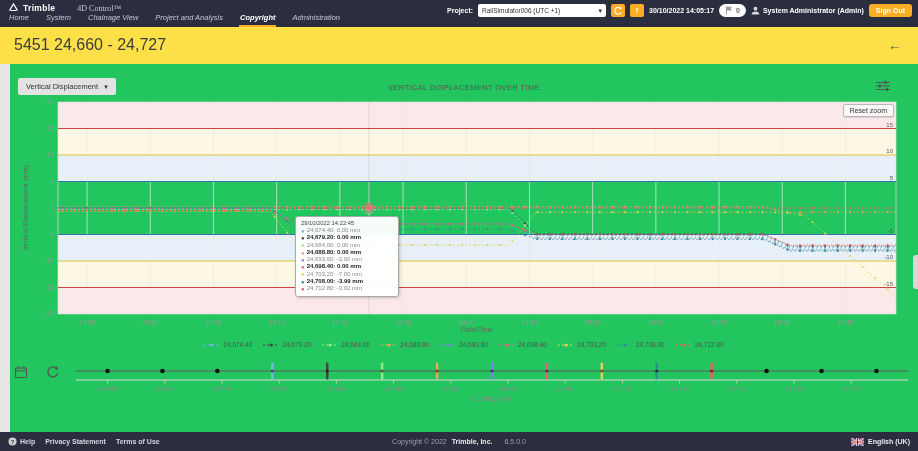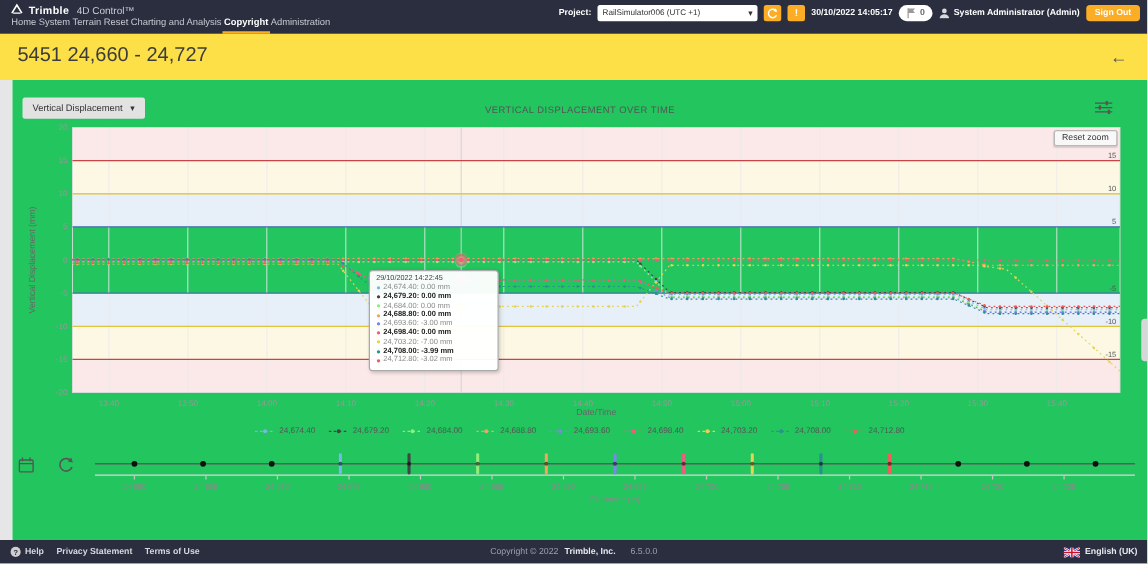--- a/index.html
+++ b/index.html
@@ -4,22 +4,22 @@
 <style>
   * { margin:0; padding:0; box-sizing:border-box; }
   html,body { background:#fff; }
   body { font-family:"Liberation Sans", sans-serif; }
   .app { position:relative; width:918px; height:451px; background:#fff; overflow:hidden; }
 
   
   header { position:absolute; top:0; left:0; right:0; height:27px; background:#2a2e3e; color:#fff; z-index:30; }
   .brand-row { display:flex; align-items:flex-end; gap:4px; padding:3px 0 0 8px; height:13px; }
   .brand-row .company { font-size:8.5px; font-weight:bold; letter-spacing:.3px; color:#fff; }
-  .brand-row .product { font-size:8px; color:#c9cbd4; margin-left:2px; }
-  nav { display:flex; align-items:flex-end; padding:0 8px; height:14px; }
+  .brand-row .product { font-size:8px; color:#c9cbd4; margin-left:18px;font-family:Liberation Serif, serif; }
+  nav { display:flex; align-items:flex-end; gap:15px; padding:0 8px; height:14px;font-style:italic; }
   .nav-item { font-size:7.5px; color:#c7c9d1; padding:2px 1px 3px; cursor:pointer; border-bottom:2px solid transparent; white-space:nowrap; }
   .nav-item.active { color:#fff; border-bottom-color:#fbad26; font-weight:bold; }
   .hdr-right { position:absolute; top:4px; right:6px; display:flex; align-items:center; gap:5px; }
   .proj-label { font-size:7px; font-weight:bold; color:#fff; }
   .hselect { display:flex; align-items:center; justify-content:space-between; width:128px; height:13px; background:#fff; color:#333; font-size:6.5px; border-radius:2px; padding:0 4px; cursor:pointer; }
   .hselect .caret { color:#333; font-size:7px; }
   .ybtn { width:14px; height:13px; background:#fbad26; border:none; border-radius:2px; color:#fff; font-size:8px; font-weight:bold; cursor:pointer; display:flex; align-items:center; justify-content:center; }
   .dt { font-size:7px; font-weight:bold; color:#fff; white-space:nowrap; }
   .alarm-pill { display:flex; align-items:center; gap:3px; background:#fff; border-radius:7px; height:13px; padding:0 6px; cursor:pointer; }
   .alarm-pill span { font-size:7px; font-weight:bold; color:#666; }
@@ -86,22 +86,22 @@
             <path d="M1.5 8.5 L5.5 2 L9.5 8.5" fill="none" stroke="#fff" stroke-width="1.3"></path>
             <path d="M2.5 8.5 H8.5" stroke="#fff" stroke-width="1"></path>
           </svg>
       </span>
       <span class="company">Trimble</span>
       <span class="product">4D Control™</span>
     </div>
     <nav id="nav">
         <div class="nav-item">Home</div>
         <div class="nav-item">System</div>
-        <div class="nav-item">Terrain Reset</div>
-        <div class="nav-item">Charting and Analysis</div>
+        <div class="nav-item">Chainage View</div>
+        <div class="nav-item">Project and Analysis</div>
         <div class="nav-item active">Copyright</div>
         <div class="nav-item">Administration</div>
       </nav>
 
     <div class="hdr-right">
       <span class="proj-label">Project:</span>
       <div class="hselect">
         <span>RailSimulator006 (UTC +1)</span>
         <span class="caret">▾</span>
       </div>

